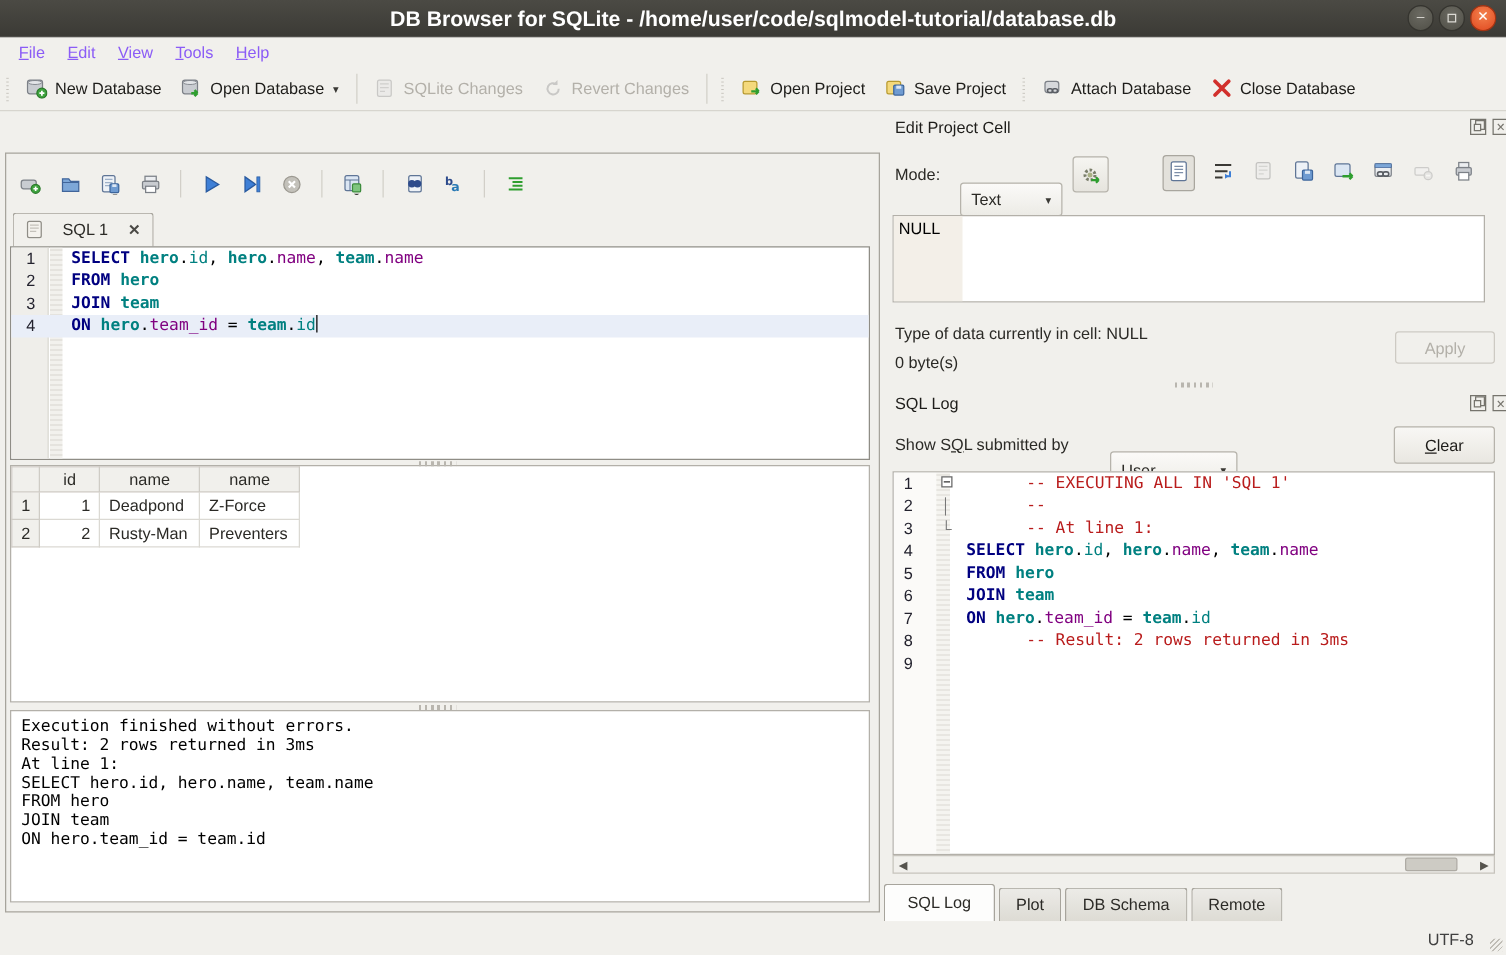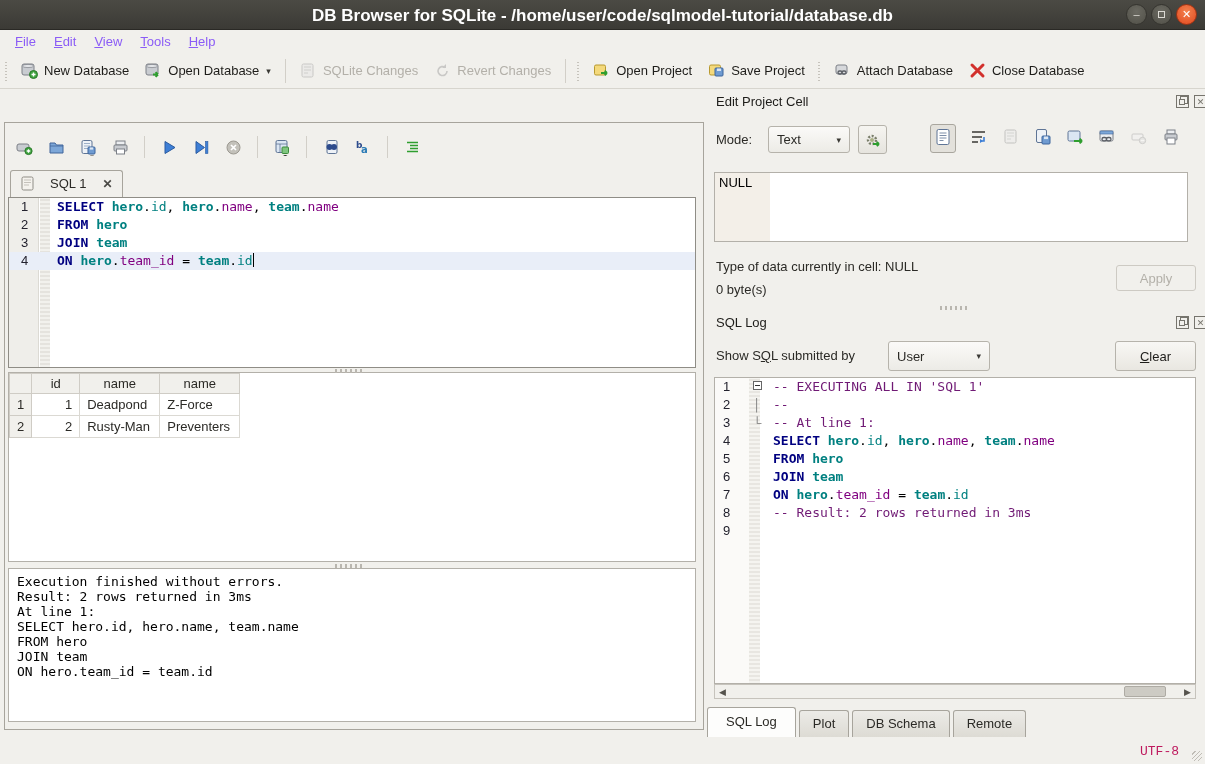--- a/index.html
+++ b/index.html
@@ -66,21 +66,21 @@
   .foldbg { position:absolute; left:31px; top:0; bottom:0; width:10px;
     background:repeating-linear-gradient(0deg,#f2f1ed 0 2px,#e5e3de 2px 4px); }
   .cl { position:relative; height:18px; line-height:18px; font-size:13px; white-space:pre; }
   .cl .hl { position:absolute; left:0px; right:0; top:0; bottom:0; background:#e9eef8; }
   .cl .ln { position:absolute; left:0; width:30px; padding-left:12px; color:#23222e; background:transparent; }
   .cl .code { position:absolute; left:48px; }
   .tok-k { color:#000080; font-weight:bold; }
   .tok-t { color:#008080; font-weight:bold; }
   .tok-f { color:#800080; }
   .tok-i { color:#008080; }
-  .tok-c { color:#701a75; }
+  .tok-c { color:#b91c1c;margin-left:48px; }
   .tok-p { color:#000; }
   .cursorbar { display:inline-block; width:1px; height:14px; background:#000; vertical-align:-2px; }
 
   
   .grid-panel { position:absolute; left:8px; top:372px; width:688px; height:190px; background:#fff;
     border:1px solid #b3b0a9; z-index:4; }
   .rtable { border-collapse:collapse; font-size:13px; }
   .rtable th { background:#f1f0ec; border:1px solid #cfccc5; font-weight:normal; padding:2px 8px; text-align:center; }
   .rtable td { border:1px solid #dbd9d3; padding:3px 7px; background:#fff; }
   .rtable td.rowhdr { background:#f1f0ec; border-color:#cfccc5; text-align:left; min-width:20px; }
@@ -97,21 +97,21 @@
 
   
   .rp-title { position:absolute; font-size:13px; color:#1e1d1a; }
   .rp-icons { position:absolute; display:flex; gap:5px; }
   .rp-ico { width:13px; height:13px; border:1px solid #76746d; display:flex; align-items:center; justify-content:center;
     color:#76746d; font-size:9px; background:#f1f0ec; }
   .rp-ico .inner-sq { width:6px; height:6px; border:1px solid #76746d; box-shadow:2px -2px 0 -0px #f1f0ec, 2px -2px 0 1px #76746d; margin:1px 0 0 -1px; }
 
   .mode-label { position:absolute; left:716px; top:132px; }
   .select { border:1px solid #b6b3ab; border-radius:3px; background:linear-gradient(#fbfaf8,#ecebe6);
-    display:flex; align-items:center; justify-content:space-between; padding:3px 8px; }
+    display:flex; align-items:center; justify-content:space-between; padding:3px 8px;margin-top:20px; }
   .select .caret { font-size:9px; }
   .mode-select { position:absolute; left:768px; top:126px; width:82px; height:27px; }
   .gear-btn { position:absolute; left:858px; top:125px; width:29px; height:29px; border:1px solid #b6b3ab; border-radius:3px;
     background:linear-gradient(#f6f5f1,#e6e4de); display:flex; align-items:center; justify-content:center; }
   .cell-icons { position:absolute; left:930px; top:124px; display:flex; align-items:center; gap:14px; }
   .cell-icons .pressed { border:1px solid #a9a69e; background:#e3e1db; border-radius:3px; padding:3px; }
   .dim { opacity:.4; filter:grayscale(1); }
 
   .cell-editor { position:absolute; left:714px; top:172px; width:474px; height:70px; background:#fff; border:1px solid #b3b0a9; }
   .cell-gutter { position:absolute; left:0; top:0; bottom:0; width:55px; background:#f3efe8; }
@@ -143,21 +143,21 @@
   .harrow { width:15px; height:13px; display:flex; align-items:center; justify-content:center; color:#55534d; font-size:9px; }
   .htrack { flex:1; position:relative; height:100%; }
   .hthumb { position:absolute; right:14px; top:1px; width:42px; height:11px; background:#cdcbc4; border:1px solid #aeaba4; border-radius:2px; }
 
   .bottom-tabs { position:absolute; left:707px; top:707px; display:flex; align-items:flex-end; }
   .btab { border:1px solid #a7a49c; border-bottom:none; background:linear-gradient(#ecebe7,#dddbd4);
     padding:5px 13px 6px; border-radius:3px 3px 0 0; margin-right:3px; }
   .btab.active { background:#fdfdfc; padding:6px 18px 8px; }
 
   .statusbar { position:absolute; left:0; top:737px; width:1205px; height:27px; background:#f1f0ec; }
-  .encoding { position:absolute; right:26px; top:7px; color:#be185d;font-family:Liberation Mono, monospace; }
+  .encoding { position:absolute; right:26px; top:7px; color:#404040; }
   .grip { position:absolute; right:3px; bottom:3px; width:10px; height:10px;
     background:repeating-linear-gradient(135deg, transparent 0 2px, #c0bdb6 2px 3px); }
 
   .vsplit { position:absolute; left:699px; top:440px; width:4px; height:36px;
     background:repeating-linear-gradient(0deg,#b9b6af 0 2px, transparent 2px 6px); }
 </style>
 </head>
 <body>
 
 <div class="window">

